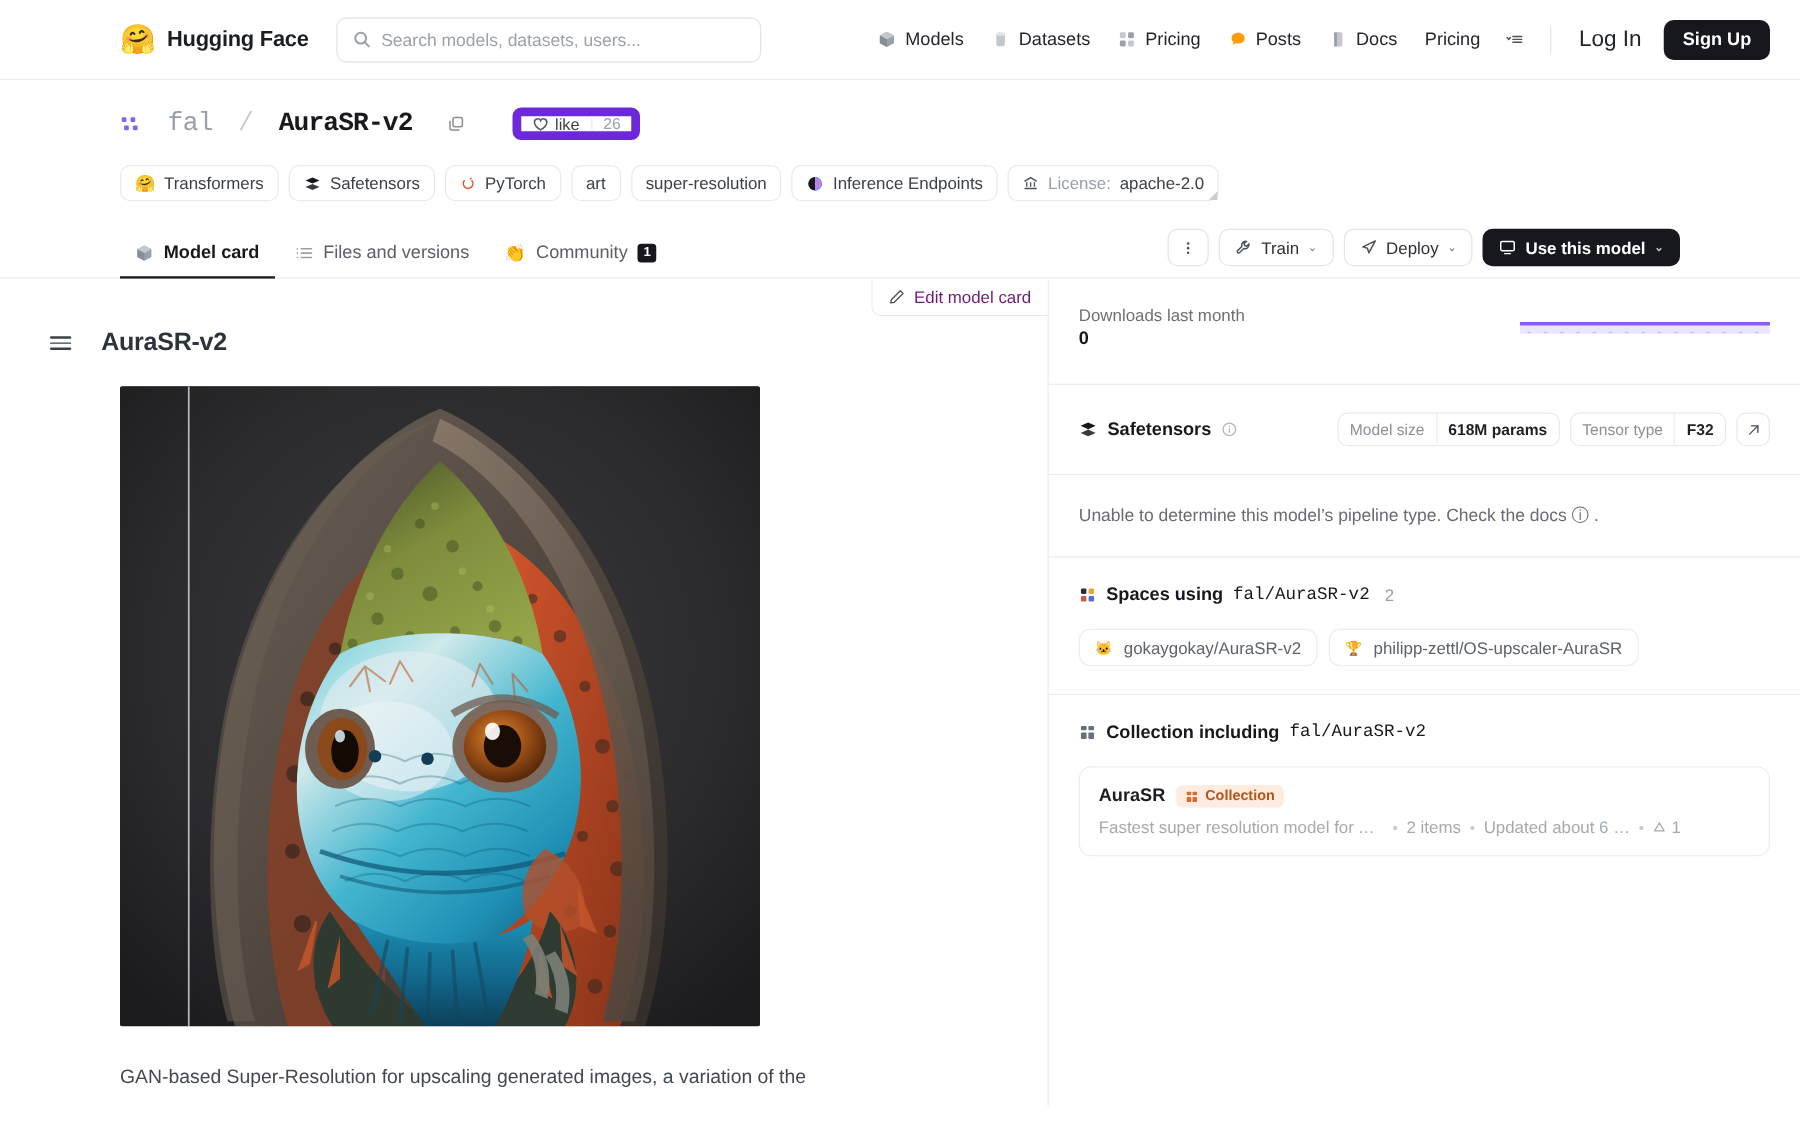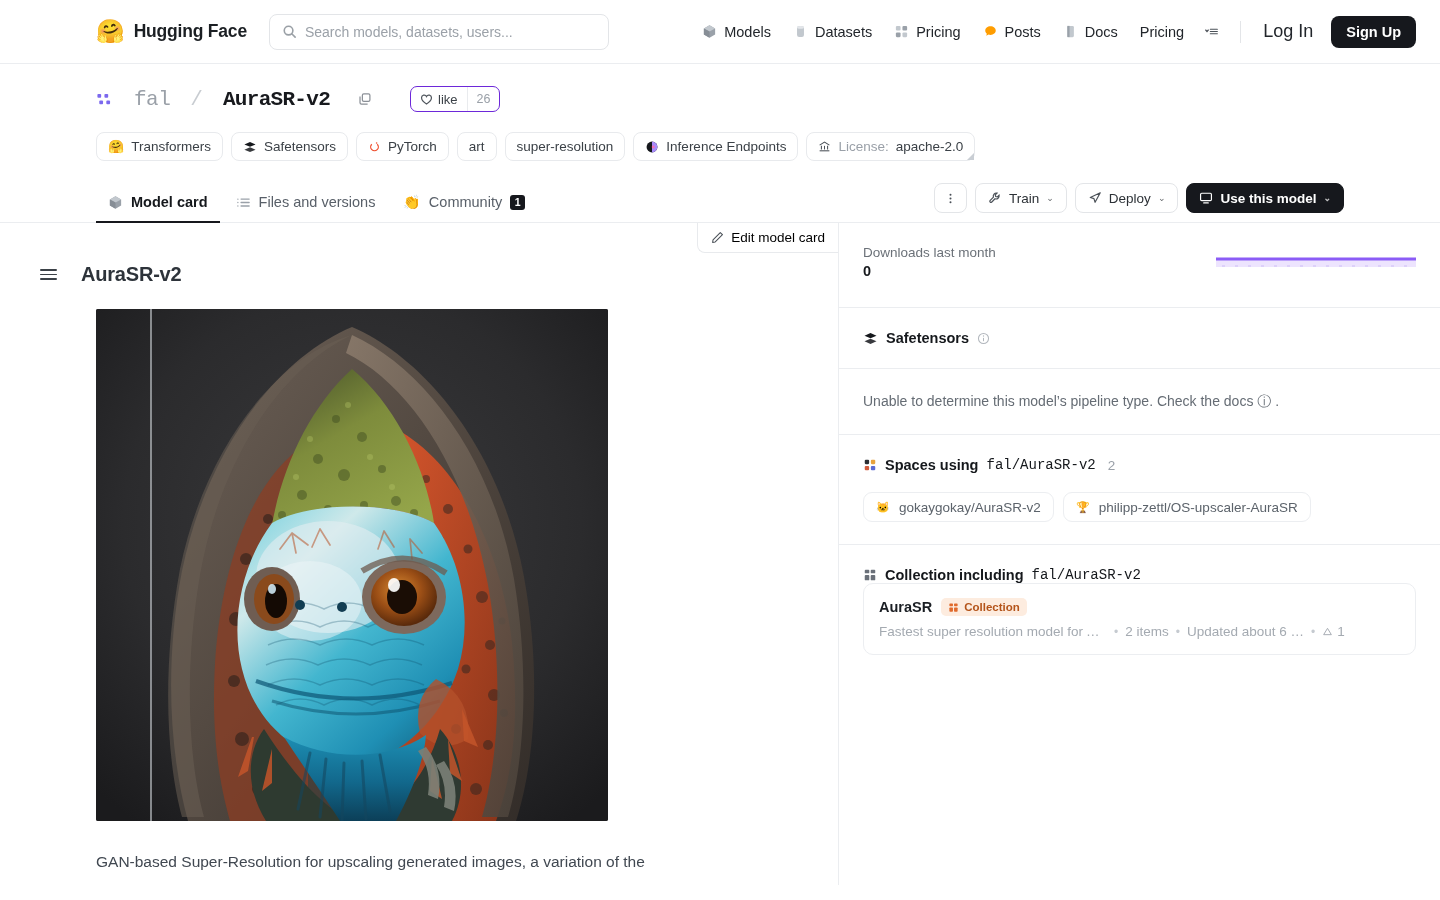--- a/index.html
+++ b/index.html
@@ -62,21 +62,21 @@
   .model-head { padding: 22px 96px 0 96px; background: #fff; }
   .title-row { display: flex; align-items: center; gap: 23px; }
   .repo-icon { width: 15px; height: 15px; flex: none; }
   .owner { font-size: 21px; color: #9aa0a8; font-family: "Liberation Mono", monospace; font-weight: 400; letter-spacing: -0.5px;}
   .slash { font-size: 21px; color: #c8ccd1; font-family: "Liberation Mono", monospace; margin: 0 -3px; }
   .repo { font-size: 21px; font-weight: 700; font-family: "Liberation Mono", monospace; color: #17191d; letter-spacing: -0.7px; }
   .copy-btn { width: 20px; height: 20px; cursor: pointer; color: #8b9097; display: flex; align-items: center; justify-content: center; margin-left: 2px;}
 
   .like-group {
     display: flex; align-items: center; margin-left: 12px;
-    border: 1px solid #6d28d9; border-radius: 7px; overflow: hidden; height: 26px;
+    border: 7px solid #6d28d9; border-radius: 7px; overflow: hidden; height: 26px;
     background: #fff;
     justify-content: flex-end;
   }
   .like-btn { display: flex; align-items: center; gap: 5px; padding: 0 9px; height: 100%; font-size: 13px; color: #3c4248; cursor: pointer; }
   .like-count { padding: 0 9px; height: 100%; display: flex; align-items: center; font-size: 12.5px; color: #9aa0a8; border-left: 1px solid #e9ebee; }
 
   .tags { display: flex; align-items: center; gap: 8px; margin-top: 20px; flex-wrap: wrap; }
   .tag {
     display: inline-flex; align-items: center; gap: 7px;
     border: 1px solid #e8eaed; border-radius: 8px;
@@ -130,21 +130,21 @@
     border-right: 1px solid #ebedf0;
     padding: 0 96px;
     background: #fff; overflow: hidden;
   }
   .edit-btn {
     position: absolute; top: 0px; right: 0px;
     display: inline-flex; align-items: center; gap: 7px;
     border: 1px solid #e8eaed; border-top: none; border-right: none;
     border-radius: 0 0 0 8px;
     background: #fff; padding: 0 13px; height: 30px;
-    font-size: 13.5px; color: #000000; cursor: pointer; z-index: 5;
+    font-size: 13.5px; color: #701a75; cursor: pointer; z-index: 5;
   }
   .card-head { display: flex; align-items: center; gap: 24px; margin-top: 40px; margin-left: -56px; }
   .hamburger { width: 17px; flex: none; cursor: pointer; color: #3b4147; display:flex; flex-direction: column; gap: 3px;}
   .hamburger span { display: block; height: 1.6px; background: currentColor; border-radius: 1px; }
   .card-title { font-size: 20px; font-weight: 700; color: #2d333a; letter-spacing: -0.2px; }
 
   .hero-img {
     margin-top: 23px; width: 512px; height: 512px;
     border-radius: 2px; position: relative; overflow: hidden;
     background: #2c2c2e;
@@ -182,21 +182,21 @@
 
   .chips { display: flex; flex-wrap: wrap; gap: 9px; margin-top: 19px; }
   .chip {
     display: inline-flex; align-items: center; gap: 8px;
     border: 1px solid #eceef1; border-radius: 9px; background: #fff;
     padding: 6px 12px; font-size: 13.5px; color: #5c636b; cursor: pointer; height: 30px;
   }
   .chip-av { width: 15px; height: 15px; border-radius: 3px; flex: none; display: inline-flex; align-items: center; justify-content: center; font-size: 11px; overflow: hidden; }
 
   .coll-card {
-    border: 1px solid #eceef1; border-radius: 10px;
+    margin-top: 19px; border: 1px solid #eceef1; border-radius: 10px;
     padding: 14px 15px 15px 15px; cursor: pointer; background: #fff;
   }
   .coll-top { display: flex; align-items: center; gap: 9px; }
   .coll-name { font-size: 14.5px; font-weight: 700; color: #1a1e23; }
   .coll-badge {
     display: inline-flex; align-items: center; gap: 5px;
     background: #fdecdf; color: #b4541a; font-size: 11.5px; font-weight: 600;
     padding: 3px 7px; border-radius: 5px;
   }
   .coll-meta { margin-top: 8px; font-size: 13.5px; color: #a4aab1; display: flex; align-items: center; gap: 7px; flex-wrap: nowrap; overflow: hidden; }
@@ -659,20 +659,36 @@
             <path d="M8 2.2 14.4 5 8 7.8 1.6 5z"></path>
               <path d="M8 8.2 14.4 11 8 13.8 1.6 11z" opacity=".85"></path>
           </svg>
           <span>Safetensors</span>
           <svg class="info-ico" viewBox="0 0 16 16" fill="none" stroke="currentColor" stroke-width="1.3">
             <circle cx="8" cy="8" r="6.2"></circle>
               <line x1="8" y1="7.2" x2="8" y2="11.3"></line>
               <circle cx="8" cy="4.9" r="0.8" fill="currentColor" stroke="none"></circle>
           </svg>
         </div>
+        <div class="pill-group">
+          <div class="pill">
+            <span class="pill-k">Model size</span>
+            <span class="pill-v">618M params</span>
+          </div>
+          <div class="pill">
+            <span class="pill-k">Tensor type</span>
+            <span class="pill-v">F32</span>
+          </div>
+          <div class="pill-sq">
+            <svg width="12" height="12" viewBox="0 0 16 16" fill="none" stroke="currentColor" stroke-width="1.5" stroke-linecap="round" stroke-linejoin="round">
+              <line x1="3.6" y1="12.4" x2="12.4" y2="3.6"></line>
+                <polyline points="5.6,3.6 12.4,3.6 12.4,10.4"></polyline>
+            </svg>
+          </div>
+        </div>
       </div>
     </div>
 
     <div class="side-sec">
       <div class="notice">Unable to determine this model’s pipeline type. Check the docs ⓘ .</div>
     </div>
 
     <div class="side-sec">
       <div class="sec-title">
         <svg width="14" height="14" viewBox="0 0 16 16">

